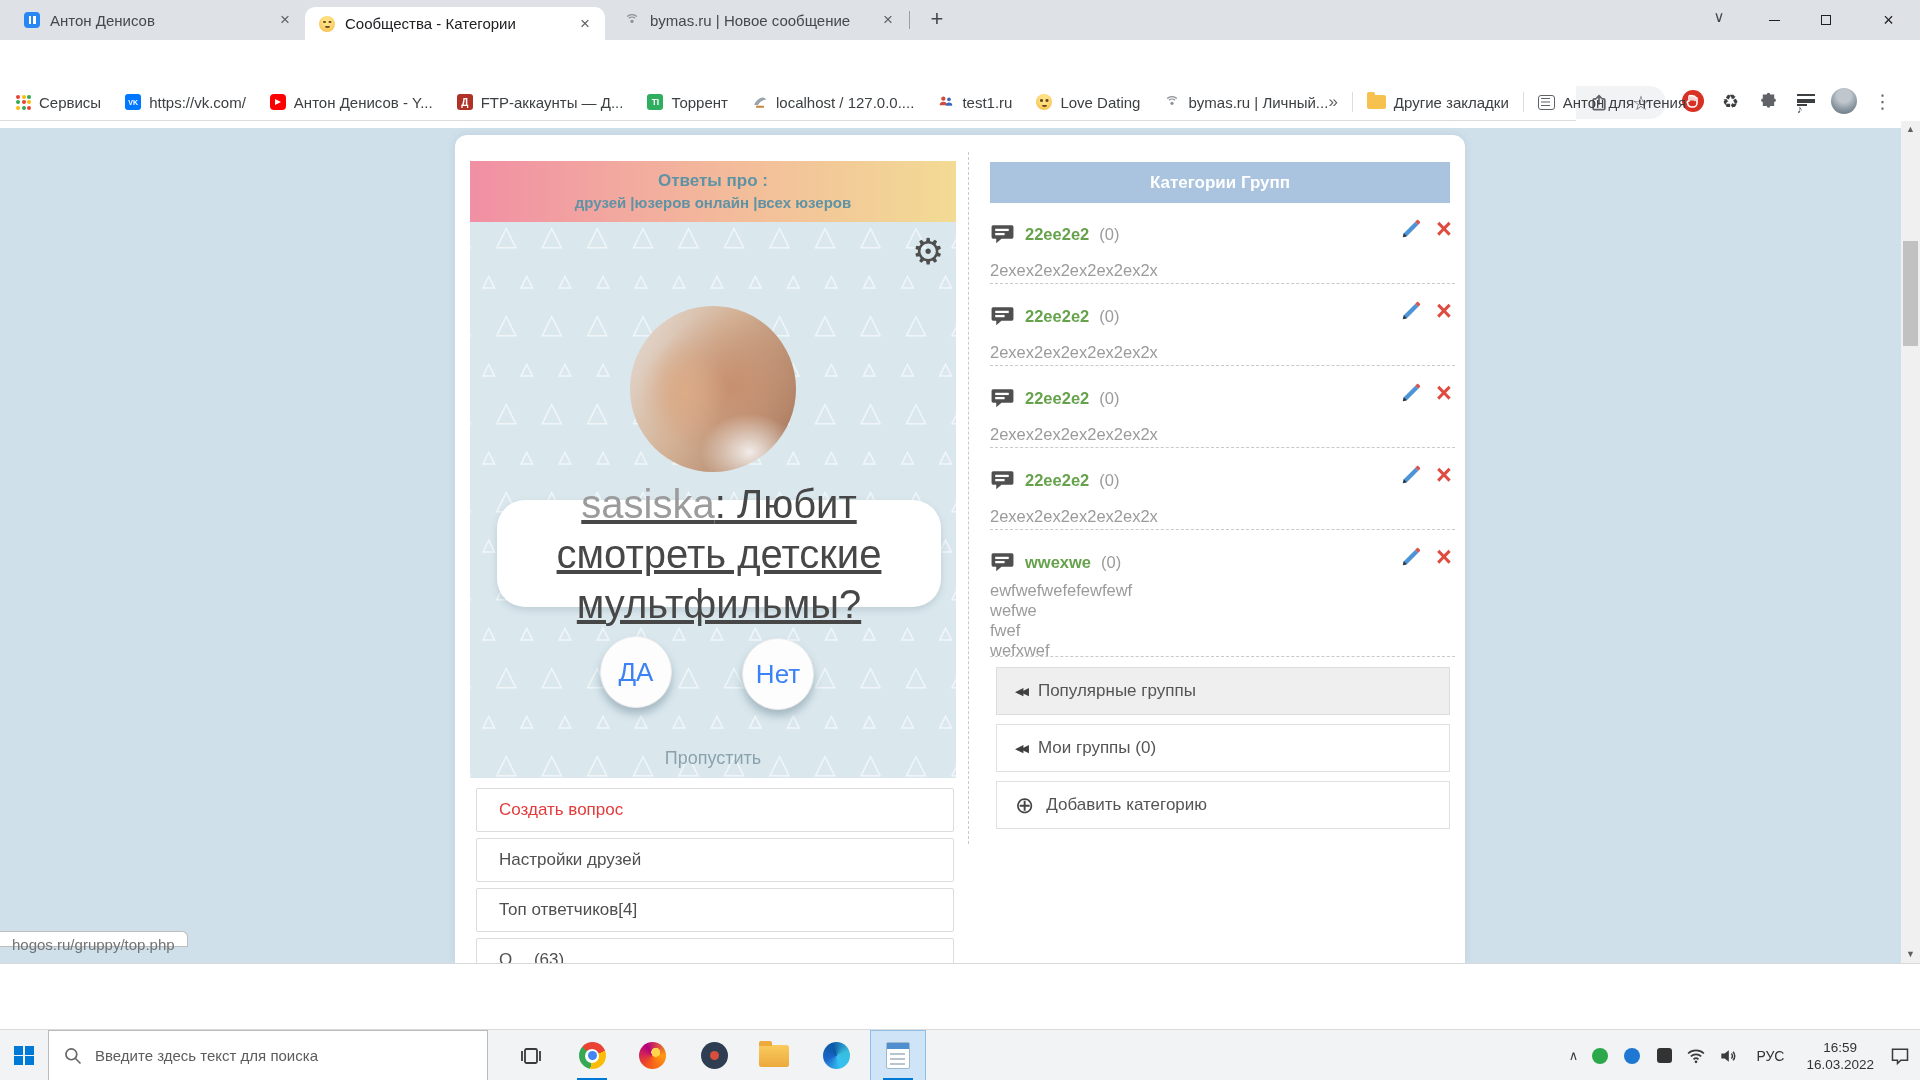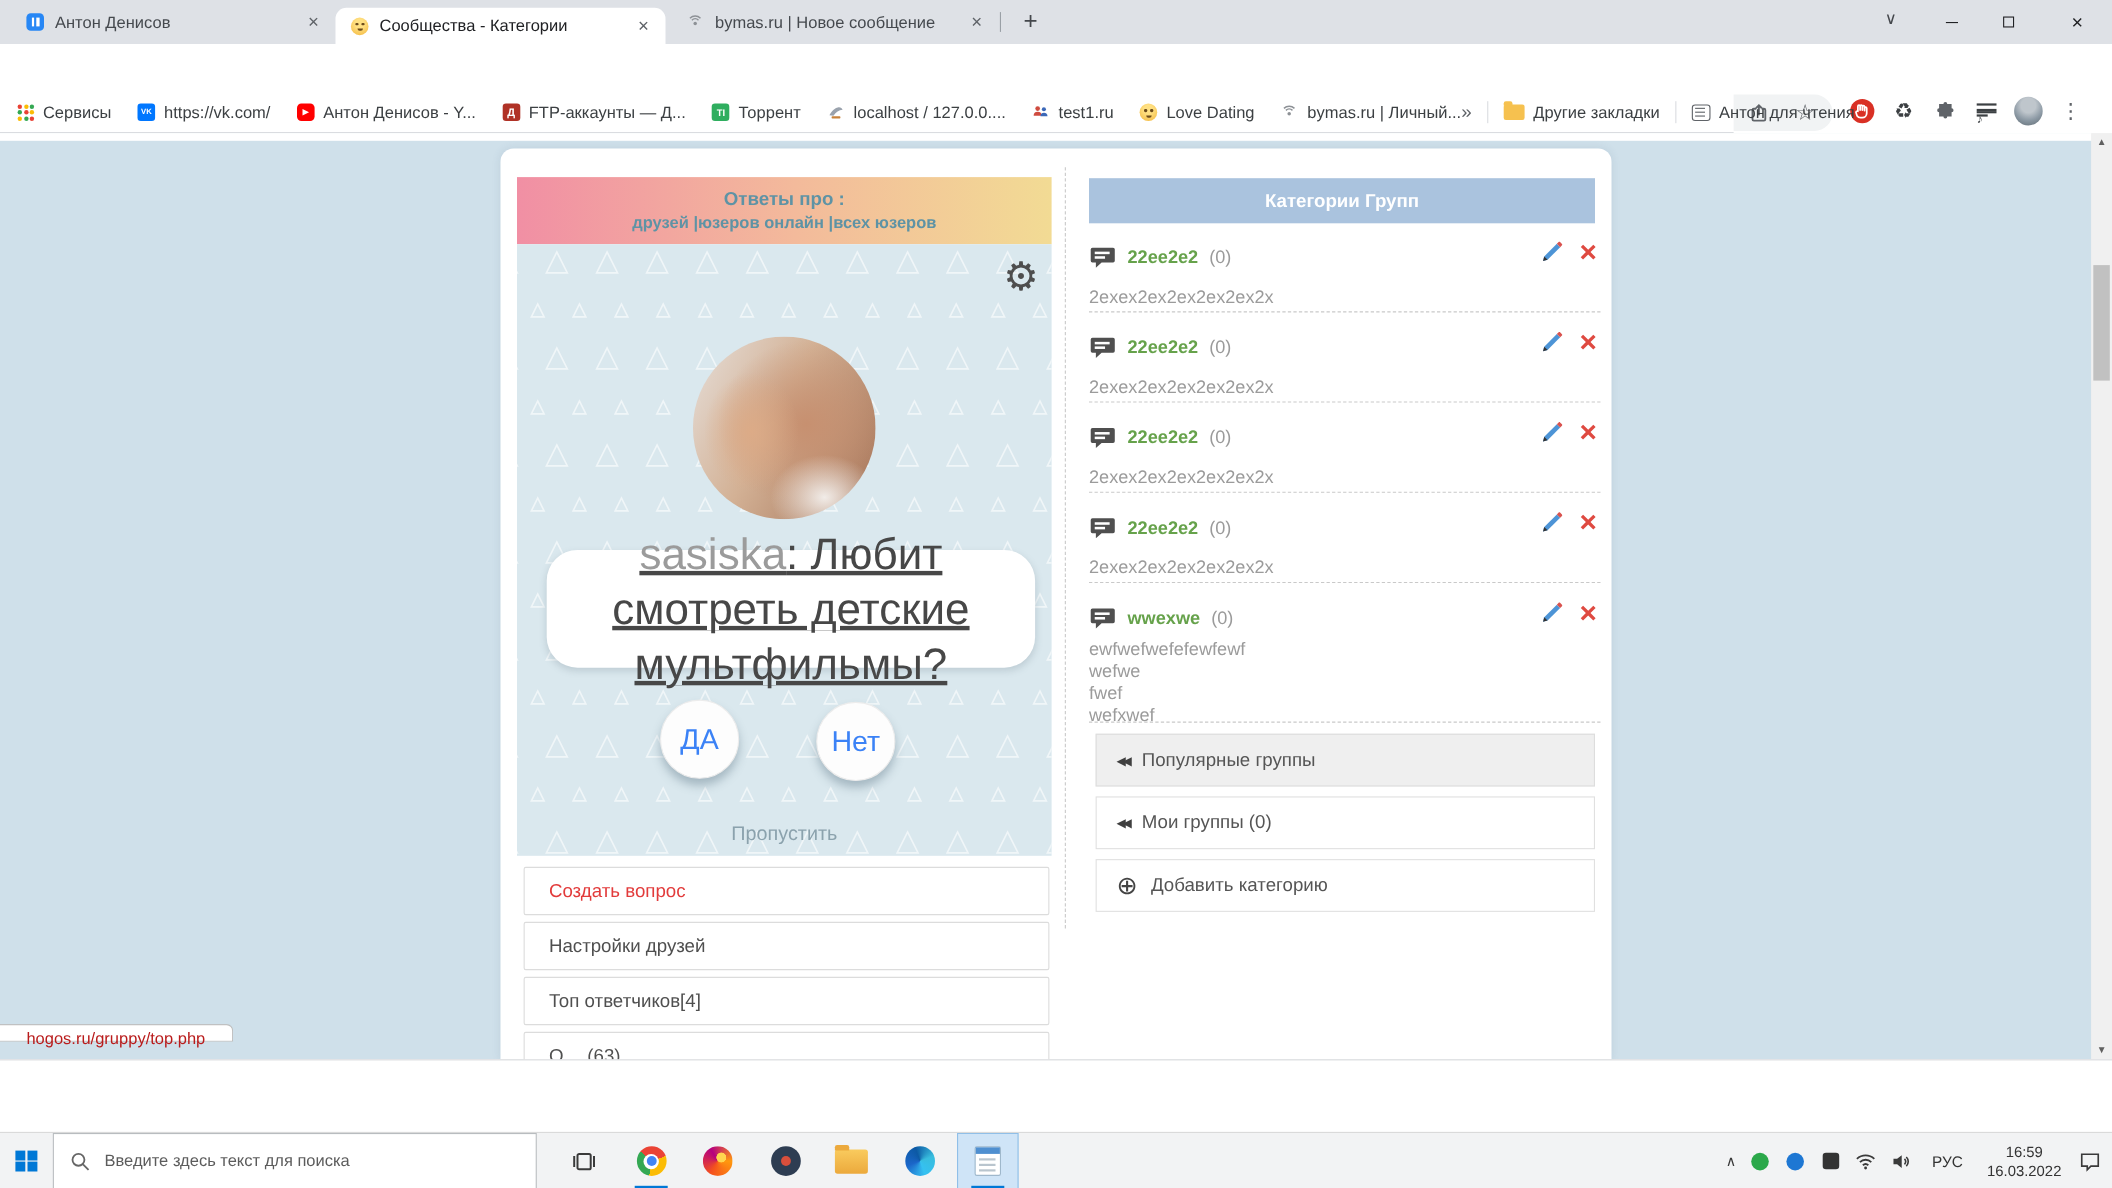--- a/index.html
+++ b/index.html
@@ -107,21 +107,21 @@
   .cat-item.tight .cat-desc { margin-top:5px; }
   .hdash { left:990px; width:465px; border-top:1px dashed #c9c9c9; }
   .rowicons { position:absolute; display:flex; gap:14px; align-items:center; }
   .xdel { color:#df4a41; font-weight:bold; font-size:27px; line-height:22px; }
 
   .actrow { left:996px; width:454px; height:48px; background:#fff; border:1px solid #e0e0e0; display:flex; align-items:center; gap:12px; padding-left:18px; font-size:17px; color:#555; }
   .actrow.first { background:#efefef; border-color:#ddd; }
   .dblarrow { font-size:11px; color:#3f3f3f; letter-spacing:-3px; }
   .plus-circ { font-size:23px; color:#444; line-height:1; }
 
-  .status-tip { left:0; top:931px; height:16px; background:#fff; border:1px solid #bdbdbd; border-left:none; border-radius:0 6px 0 0; font-size:15px; color:#b91c1c; line-height:26px; padding:0 24px; }
+  .status-tip { left:0; top:931px; height:16px; background:#fff; border:1px solid #bdbdbd; border-left:none; border-radius:0 6px 0 0; font-size:15px; color:#737373; line-height:26px; padding:0 12px; }
 
   
   .scrollbar { left:1901px; top:121px; width:19px; height:842px; background:#f0f0f0; }
   .sb-arrow { position:absolute; left:0; width:19px; height:17px; color:#606060; font-size:9px; text-align:center; line-height:17px; }
   .sb-thumb { position:absolute; left:2px; top:120px; width:15px; height:105px; background:#c1c1c1; }
 
   
   .shelf { left:0; top:963px; width:1920px; height:66px; background:#fff; border-top:1px solid #d7d9dc; }
 
   

